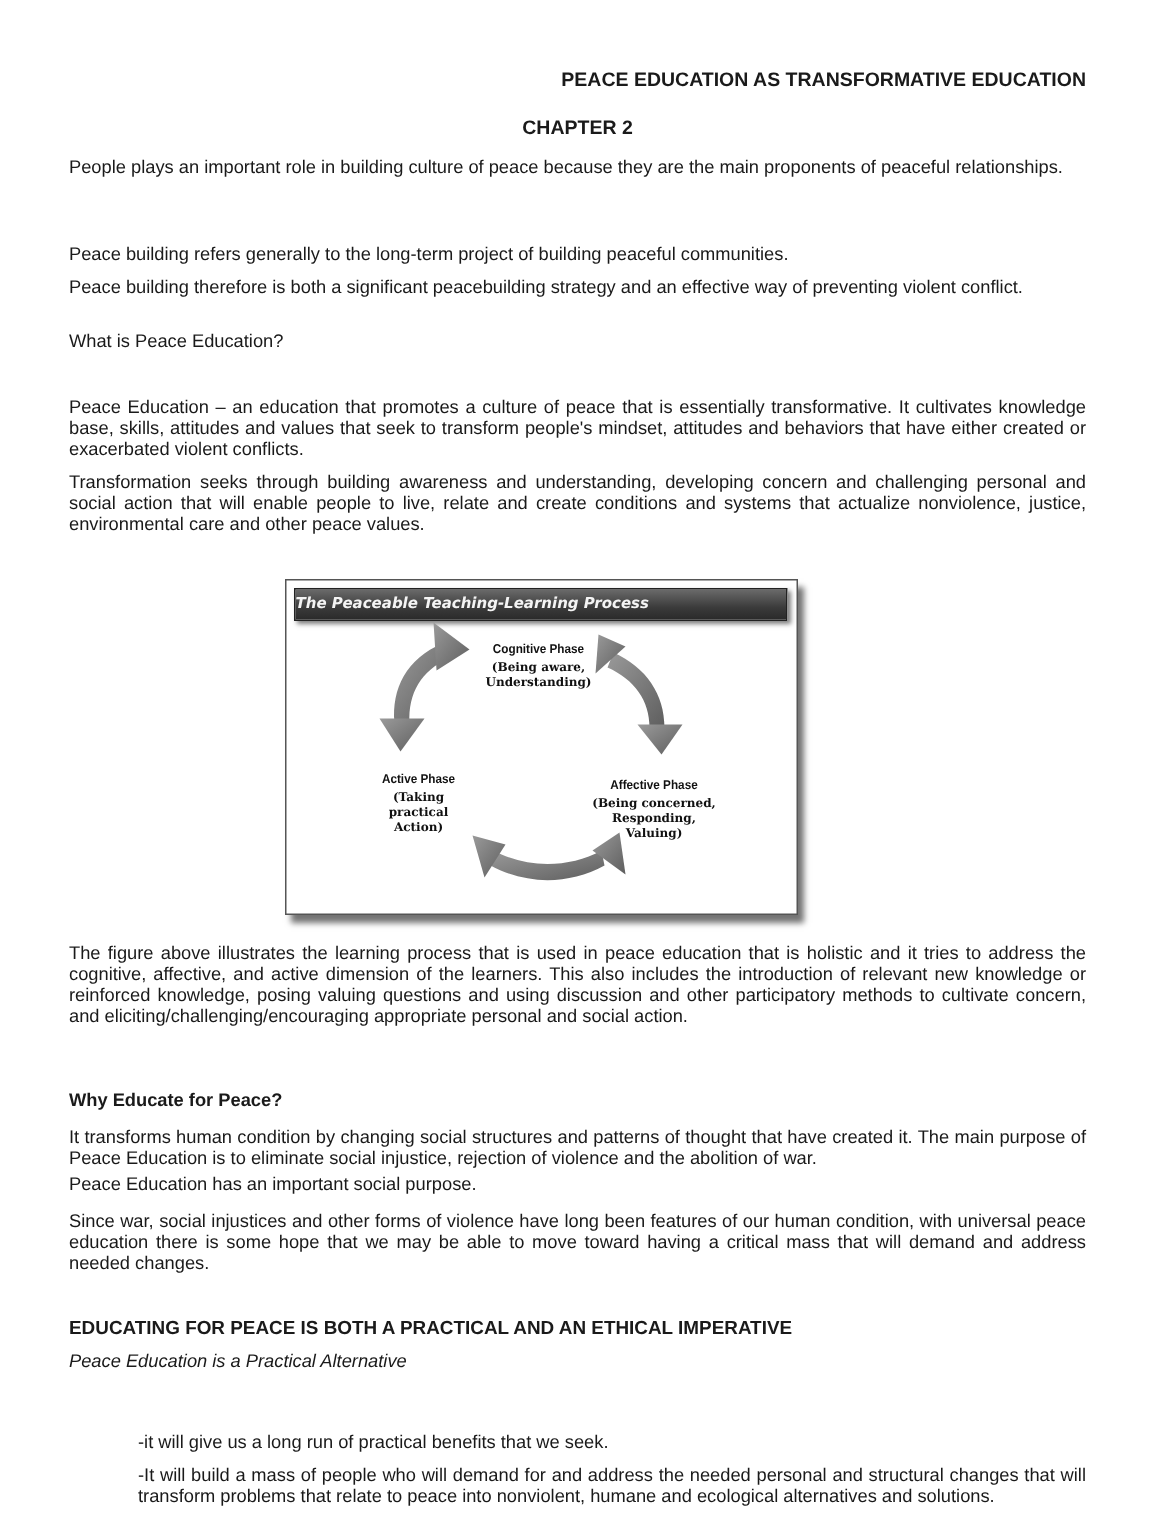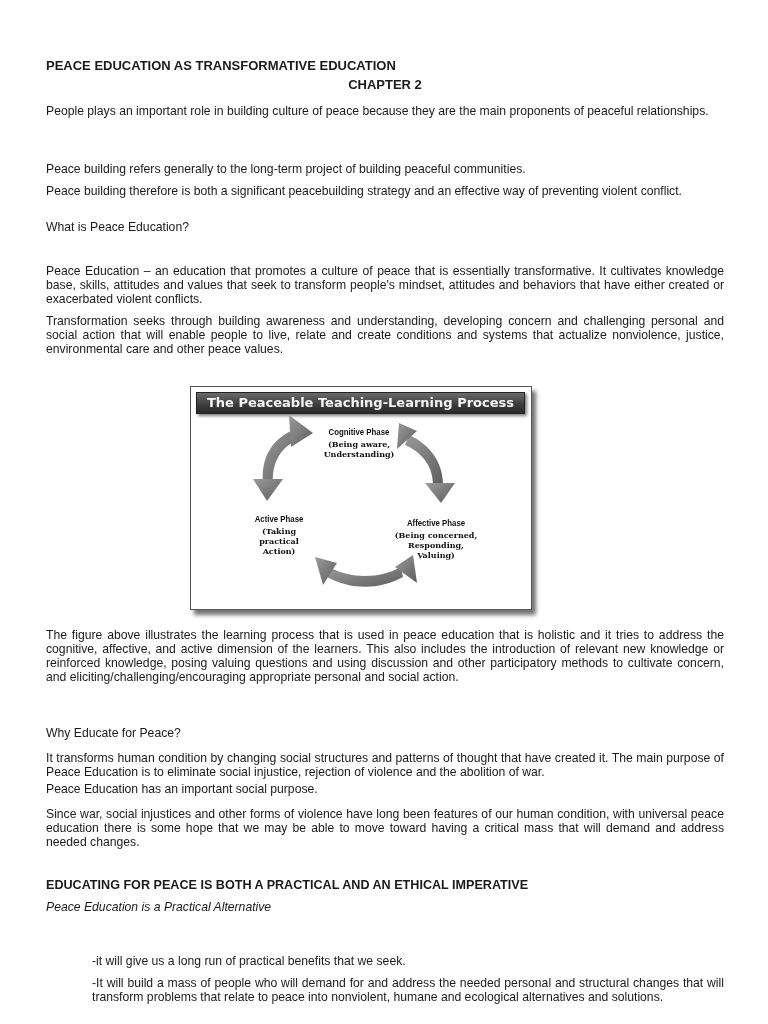--- a/index.html
+++ b/index.html
@@ -6,46 +6,46 @@
   body {
     width: 768px; height: 1024px; position: relative; overflow: hidden;
     font-family: "Liberation Sans", sans-serif; color: #1a1a1a;
   }
   .page { position: absolute; left: 46px; top: 0; width: 678px; }
   .chapter {
     position: absolute; left: 0; width: 678px; top: 37px;
     text-align: center; font-weight: bold; font-size: 13px; margin-top: 40px;
   }
   .title {
-    position: absolute; left: 0; width: 678px; top: 58px;
-    text-align: left; font-weight: bold; font-size: 13px;
+    position: absolute; left: 0; width: 678px; top: 45px;
+    text-align: right; font-weight: bold; font-size: 13px;
   }
   .p {
     position: absolute; left: 0; width: 678px;
     font-size: 12.2px; line-height: 14px; text-align: justify;
     margin: 0;
   }
   .p.indent { left: 46px; width: 632px; margin-top: 32px; }
-  .bold { font-weight: normal; }
+  .bold { font-weight: bold; }
   .italic { font-style: italic; }
   .caps { font-weight: bold; font-size: 12.6px; }
 
   
   .figure {
     position: absolute; left: 190px; top: 386px; width: 340px; height: 222px;
     border: 1px solid #555; background: #fff;
     box-shadow: 4px 5px 4px rgba(0,0,0,0.55);
   }
   .fig-header {
     position: absolute; left: 5px; top: 5px; width: 327px; height: 20px;
     background: linear-gradient(#6a6a6a, #3b3b3b 60%, #2a2a2a);
     border: 1px solid #222;
     box-shadow: 2px 2px 3px rgba(0,0,0,0.5);
     color: #f4f4f4; font-family: "DejaVu Sans", sans-serif; font-weight: bold;
-    font-size: 13px; line-height: 20px; text-align: center;
+    font-size: 10px; line-height: 20px; text-align: left; font-style: italic;
   }
   .phase {
     position: absolute; text-align: center;
     font-family: "DejaVu Serif", serif; font-weight: bold; font-size: 8px;
     line-height: 10px; color: #111;
   }
   .phase .ph-name {
     font-family: "Liberation Sans", sans-serif; font-weight: bold; font-size: 8.5px;
     display: block; margin-bottom: 2px; transform: scaleX(0.92);
   }

